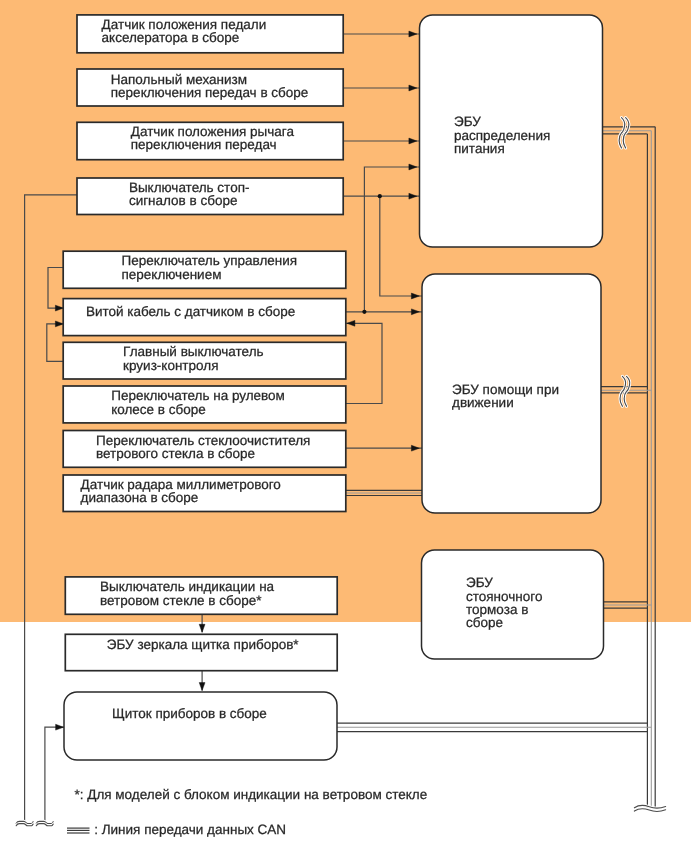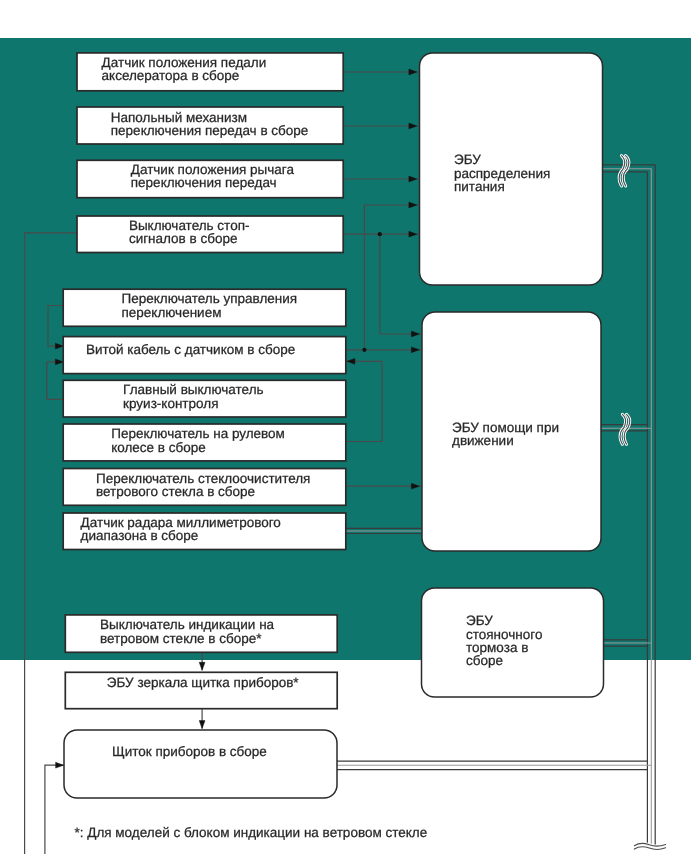--- a/index.html
+++ b/index.html
@@ -1,17 +1,17 @@
 <!DOCTYPE html>
 <html><head>
 <meta charset="utf-8">
 <style>
   html,body{margin:0;padding:0;background:#ffffff;}
   body{width:691px;height:854px;overflow:hidden;font-family:"Liberation Sans",sans-serif;}
-  #stage{position:relative;width:691px;height:622px;background:#0f766e;margin-top:38px;}
+  #stage{position:relative;width:691px;height:622px;background:#fdba74;}
   svg#diagram{position:absolute;left:0;top:0;width:691px;height:854px;display:block;}
   .blk{fill:#ffffff;stroke:#2a2a2a;stroke-width:1.7;}
   .rblk{fill:#ffffff;stroke:#2a2a2a;stroke-width:1.5;}
   .wire{stroke:#4a4a4a;stroke-width:1.2;fill:none;}
   .ahead{fill:#111111;stroke:#111111;stroke-width:0.45;stroke-linejoin:miter;}
   .jdot{fill:#111111;stroke:none;}
   .canline{stroke:#3a3a3a;stroke-width:1.2;fill:none;stroke-linecap:butt;}
   .canline-mid{stroke:#9a9a9a;stroke-width:1.1;fill:none;stroke-linecap:butt;}
   .sqwhite{stroke:#ffffff;stroke-width:3.0;fill:none;stroke-linecap:round;}
   .sqink{stroke:#4c4c4c;stroke-width:1.15;fill:none;stroke-linecap:round;}

